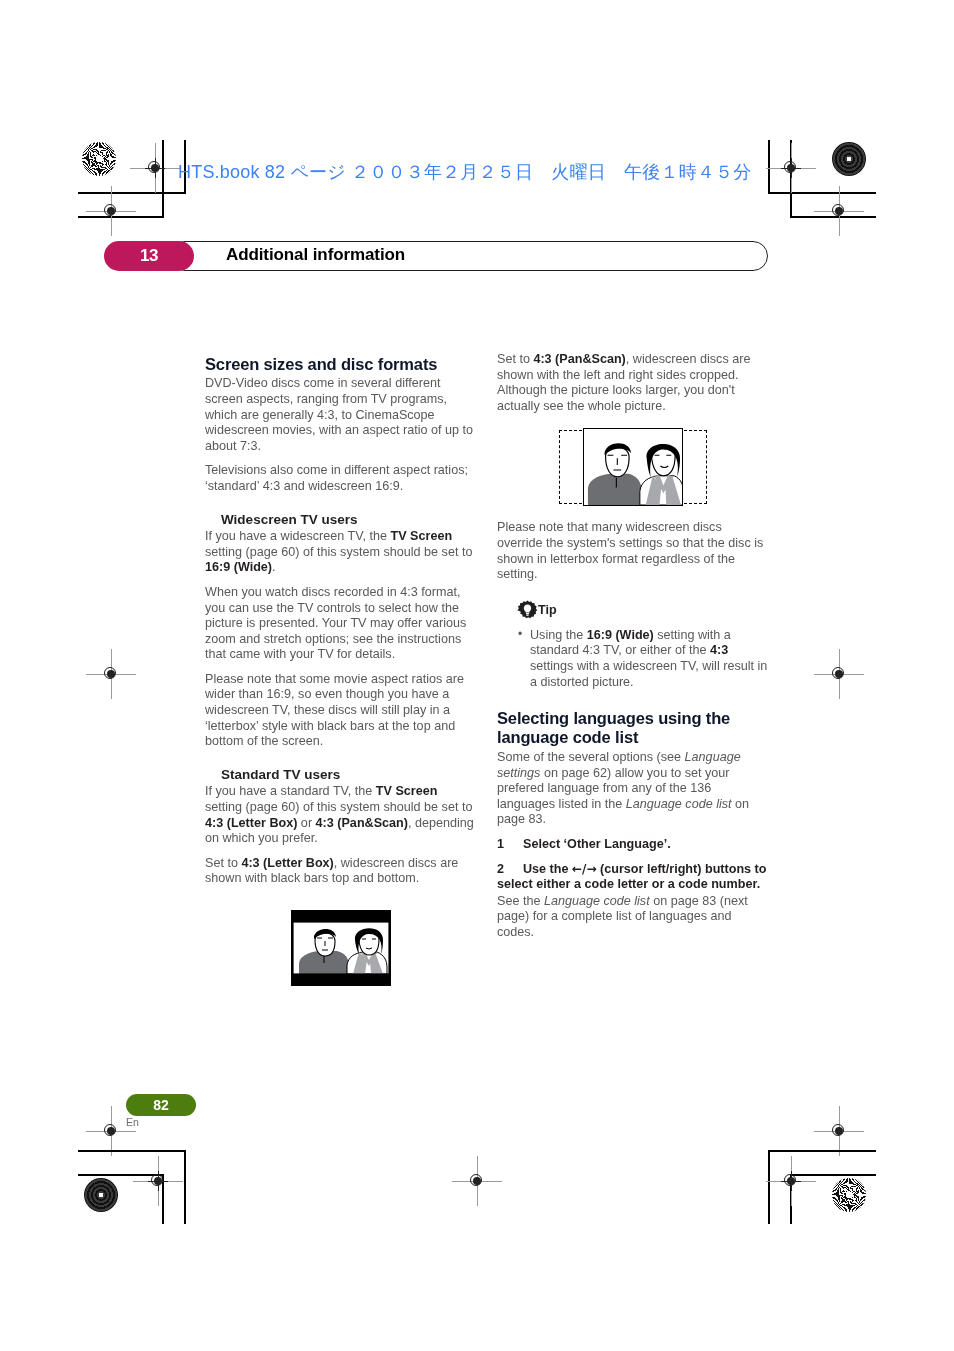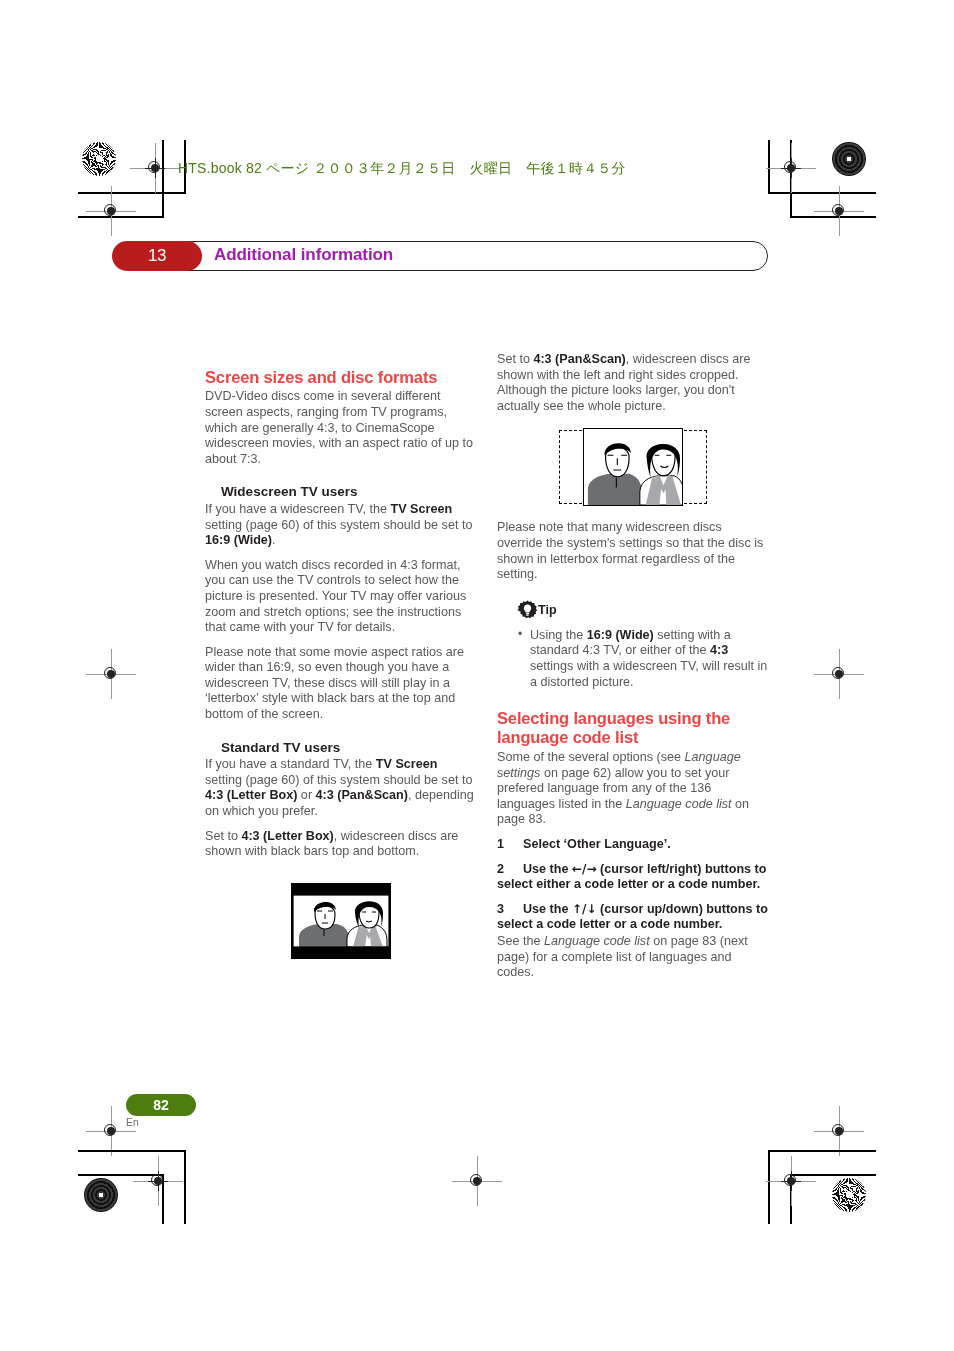--- a/index.html
+++ b/index.html
@@ -83,83 +83,83 @@
     position: absolute;
     background: #000;
     display: block;
   }
 
   
   .book-line {
     position: absolute;
     left: 178px;
     top: 160px;
-    font-size: 14px;
-    color: #4d7c0f;
+    font-size: 18px;
+    color: #3b82f6;
     letter-spacing: 0.2px;
     white-space: nowrap;
   }
 
   
   .chapter-bar {
     position: absolute;
     left: 104px;
     top: 241px;
     width: 664px;
     height: 30px;
   }
   .chapter-num {
     position: absolute;
-    left: 8px; top: 0;
+    left: 0; top: 0;
     width: 90px; height: 30px;
-    background: #b91c1c;
+    background: #be185d;
     border-radius: 15px;
     color: #fff;
     font-size: 17px;
-    font-weight: normal;
+    font-weight: bold;
     display: flex;
     align-items: center;
     justify-content: center;
     letter-spacing: -0.5px;
     z-index: 2;
   }
   .chapter-pill {
     position: absolute;
     left: 66px; top: 0;
     width: 598px; height: 30px;
     border: 1.4px solid #231f20;
     border-radius: 15px;
     box-sizing: border-box;
     z-index: 1;
   }
   .chapter-title {
     position: absolute;
-    left: 110px;
+    left: 122px;
     top: 4px;
     font-size: 17px;
     font-weight: bold;
-    color: #a21caf;
+    color: #000000;
     z-index: 3;
     letter-spacing: -0.1px;
   }
 
   
   .col {
     position: absolute;
     top: 352px;
     width: 272px;
   }
   .col-left  { left: 205px; }
   .col-right { left: 497px; }
 
   h2.sec {
     font-size: 16.5px;
     font-weight: bold;
-    color: #ef4444;
-    margin: 16px 0 3px 0;
+    color: #0f172a;
+    margin: 3px 0 3px 0;
     line-height: 1.12;
     letter-spacing: -0.15px;
   }
   h3.sub {
     font-size: 13.5px;
     font-weight: bold;
     color: #231f20;
     margin: 17px 0 2px 16px;
     line-height: 1.15;
   }
@@ -397,20 +397,21 @@
   <div class="chapter-pill"></div>
   <div class="chapter-num">13</div>
   <div class="chapter-title">Additional information</div>
 </div>
 
 <div class="col col-left">
 
   <h2 class="sec">Screen sizes and disc formats</h2>
 
   <p class="body">DVD-Video discs come in several different screen aspects, ranging from TV programs, which are generally 4:3, to CinemaScope widescreen movies, with an aspect ratio of up to about 7:3.</p>
+  <p class="body">Televisions also come in different aspect ratios; ‘standard’ 4:3 and widescreen 16:9.</p>
 
   <h3 class="sub">Widescreen TV users</h3>
 
   <p class="body"><span>If you have a widescreen TV, the </span><b>TV Screen</b><span> setting (page 60) of this system should be set to </span><b>16:9 (Wide)</b><span>.</span></p>
 
   <p class="body">When you watch discs recorded in 4:3 format, you can use the TV controls to select how the picture is presented. Your TV may offer various zoom and stretch options; see the instructions that came with your TV for details.</p>
   <p class="body">Please note that some movie aspect ratios are wider than 16:9, so even though you have a widescreen TV, these discs will still play in a ‘letterbox’ style with black bars at the top and bottom of the screen.</p>
 
   <h3 class="sub">Standard TV users</h3>
 
@@ -491,21 +492,20 @@
     </ul>
   </div>
 
   <h2 class="sec" style="margin-top:19px; margin-bottom:4px;">Selecting languages using the language code list</h2>
 
   <p class="body"><span>Some of the several options (see </span><i class="ital">Language settings</i><span> on page 62) allow you to set your prefered language from any of the 136 languages listed in the </span><i class="ital">Language code list</i><span> on page 83.</span></p>
 
   <ol class="steps">
     <li class="step"><span class="n">1</span><span>Select ‘Other Language’.</span></li>
     <li class="step"><span class="n">2</span><span>Use the </span><span class="arrow">←/→</span><span> (cursor left/right) buttons to select either a code letter or a code number.</span></li>
-    <li class="step"><span class="n">3</span><span>Use the </span><span class="arrow">↑/↓</span><span> (cursor up/down) buttons to select a code letter or a code number.</span></li>
   </ol>
 
   <p class="body" style="margin-top:1px;"><span>See the </span><i class="ital">Language code list</i><span> on page 83 (next page) for a complete list of languages and codes.</span></p>
 
 </div>
 
 <div class="page-badge">82</div>
 <div class="page-lang">En</div>
 
 </body></html>

